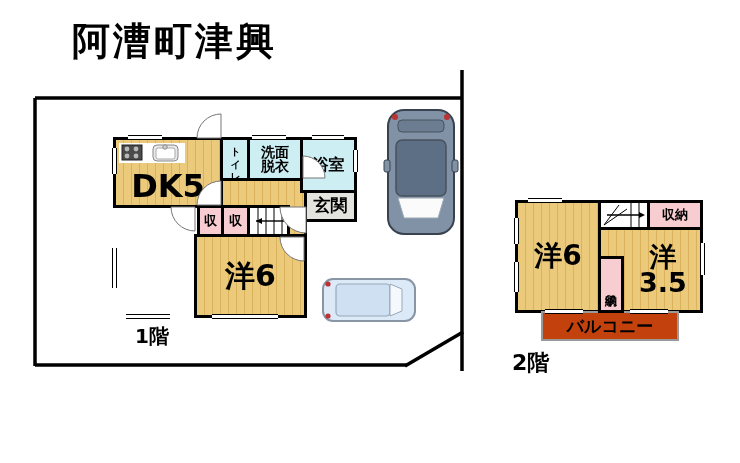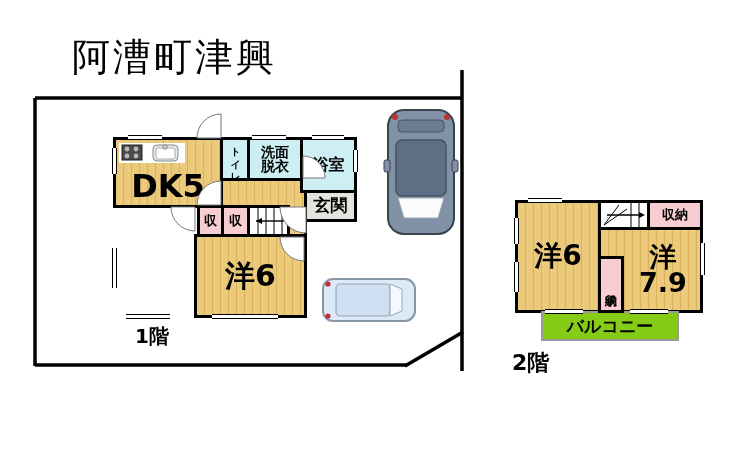--- a/index.html
+++ b/index.html
@@ -2,21 +2,21 @@
 <html><head>
 <meta charset="utf-8">
 <style>
   html,body{margin:0;padding:0;background:#fff;}
   #stage{
     position:relative;width:740px;height:463px;background:#ffffff;overflow:hidden;
     font-family:"DejaVu Sans","Liberation Sans",sans-serif;color:#000;
   }
   .abs{position:absolute;box-sizing:border-box;}
   #page-title{
-    left:72px;top:32px;font-size:38px;font-weight:normal;letter-spacing:3px;white-space:nowrap;
+    left:72px;top:16px;font-size:38px;font-weight:bold;letter-spacing:3px;white-space:nowrap;
   }
   #footer-note{
     left:0;top:392px;width:740px;text-align:center;font-size:37px;font-weight:bold;white-space:nowrap;
   }
   .caption{font-size:20px;font-weight:bold;}
   .room{
     position:absolute;box-sizing:border-box;border:3px solid #000;
     display:flex;align-items:center;justify-content:center;
     font-weight:bold;text-align:center;line-height:1.02;
   }
@@ -25,21 +25,21 @@
     background-color:#cfeec8;
     background-image:linear-gradient(to right,#a3d49a 1px,transparent 1px),
                      linear-gradient(to bottom,#a3d49a 1px,transparent 1px);
     background-size:40px 37px;background-position:-1px -1px;
   }
   .wet{background:#cdeff3;}
   .closet{background:#f8cdd1;}
   .genkan-floor{background:#e4e4df;}
   .stairs{background:#ffffff;padding:0;}
   .balcony{
-    background:#84cc16;border:2px solid #9a9a9a;
+    background:#c2410c;border:2px solid #9a9a9a;
     display:flex;align-items:center;justify-content:center;font-weight:bold;font-size:17px;
   }
   .vtext{writing-mode:vertical-rl;text-orientation:upright;letter-spacing:1px;}
   .win-h{position:absolute;height:5px;background:#fff;border-top:1px solid #000;border-bottom:1px solid #000;box-sizing:border-box;z-index:4;}
   .win-v{position:absolute;width:5px;background:#fff;border-left:1px solid #000;border-right:1px solid #000;box-sizing:border-box;z-index:4;}
   .kitchen-strip{position:absolute;left:3px;top:3px;width:66px;height:20px;background:#fff;z-index:2;}
   svg{display:block;}
   #overlay{position:absolute;left:0;top:0;z-index:5;pointer-events:none;}
   .room-label{display:block;}
 </style>
@@ -135,21 +135,21 @@
     </svg>
   </div>
 
   <div class="room closet" style="left:647px;top:200px;width:56px;height:30px;font-size:13px;">
     <span class="room-label">収納</span>
   </div>
 
   <div class="room wood" style="left:598px;top:227px;width:105px;height:86px;"></div>
   <div class="abs" style="left:625px;top:232px;width:76px;height:76px;display:flex;flex-direction:column;align-items:center;justify-content:center;font-weight:bold;font-size:27px;line-height:0.95;z-index:2;">
     <span class="room-label">洋</span>
-    <span class="room-label">7.9</span>
+    <span class="room-label">3.5</span>
   </div>
 
   <div class="room closet" style="left:598px;top:256px;width:26px;height:57px;font-size:12px;z-index:2;">
     <span class="vtext room-label">収納</span>
   </div>
 
   <div class="abs balcony" style="left:541px;top:311px;width:138px;height:30px;">
     <span class="room-label">バルコニー</span>
   </div>
 

